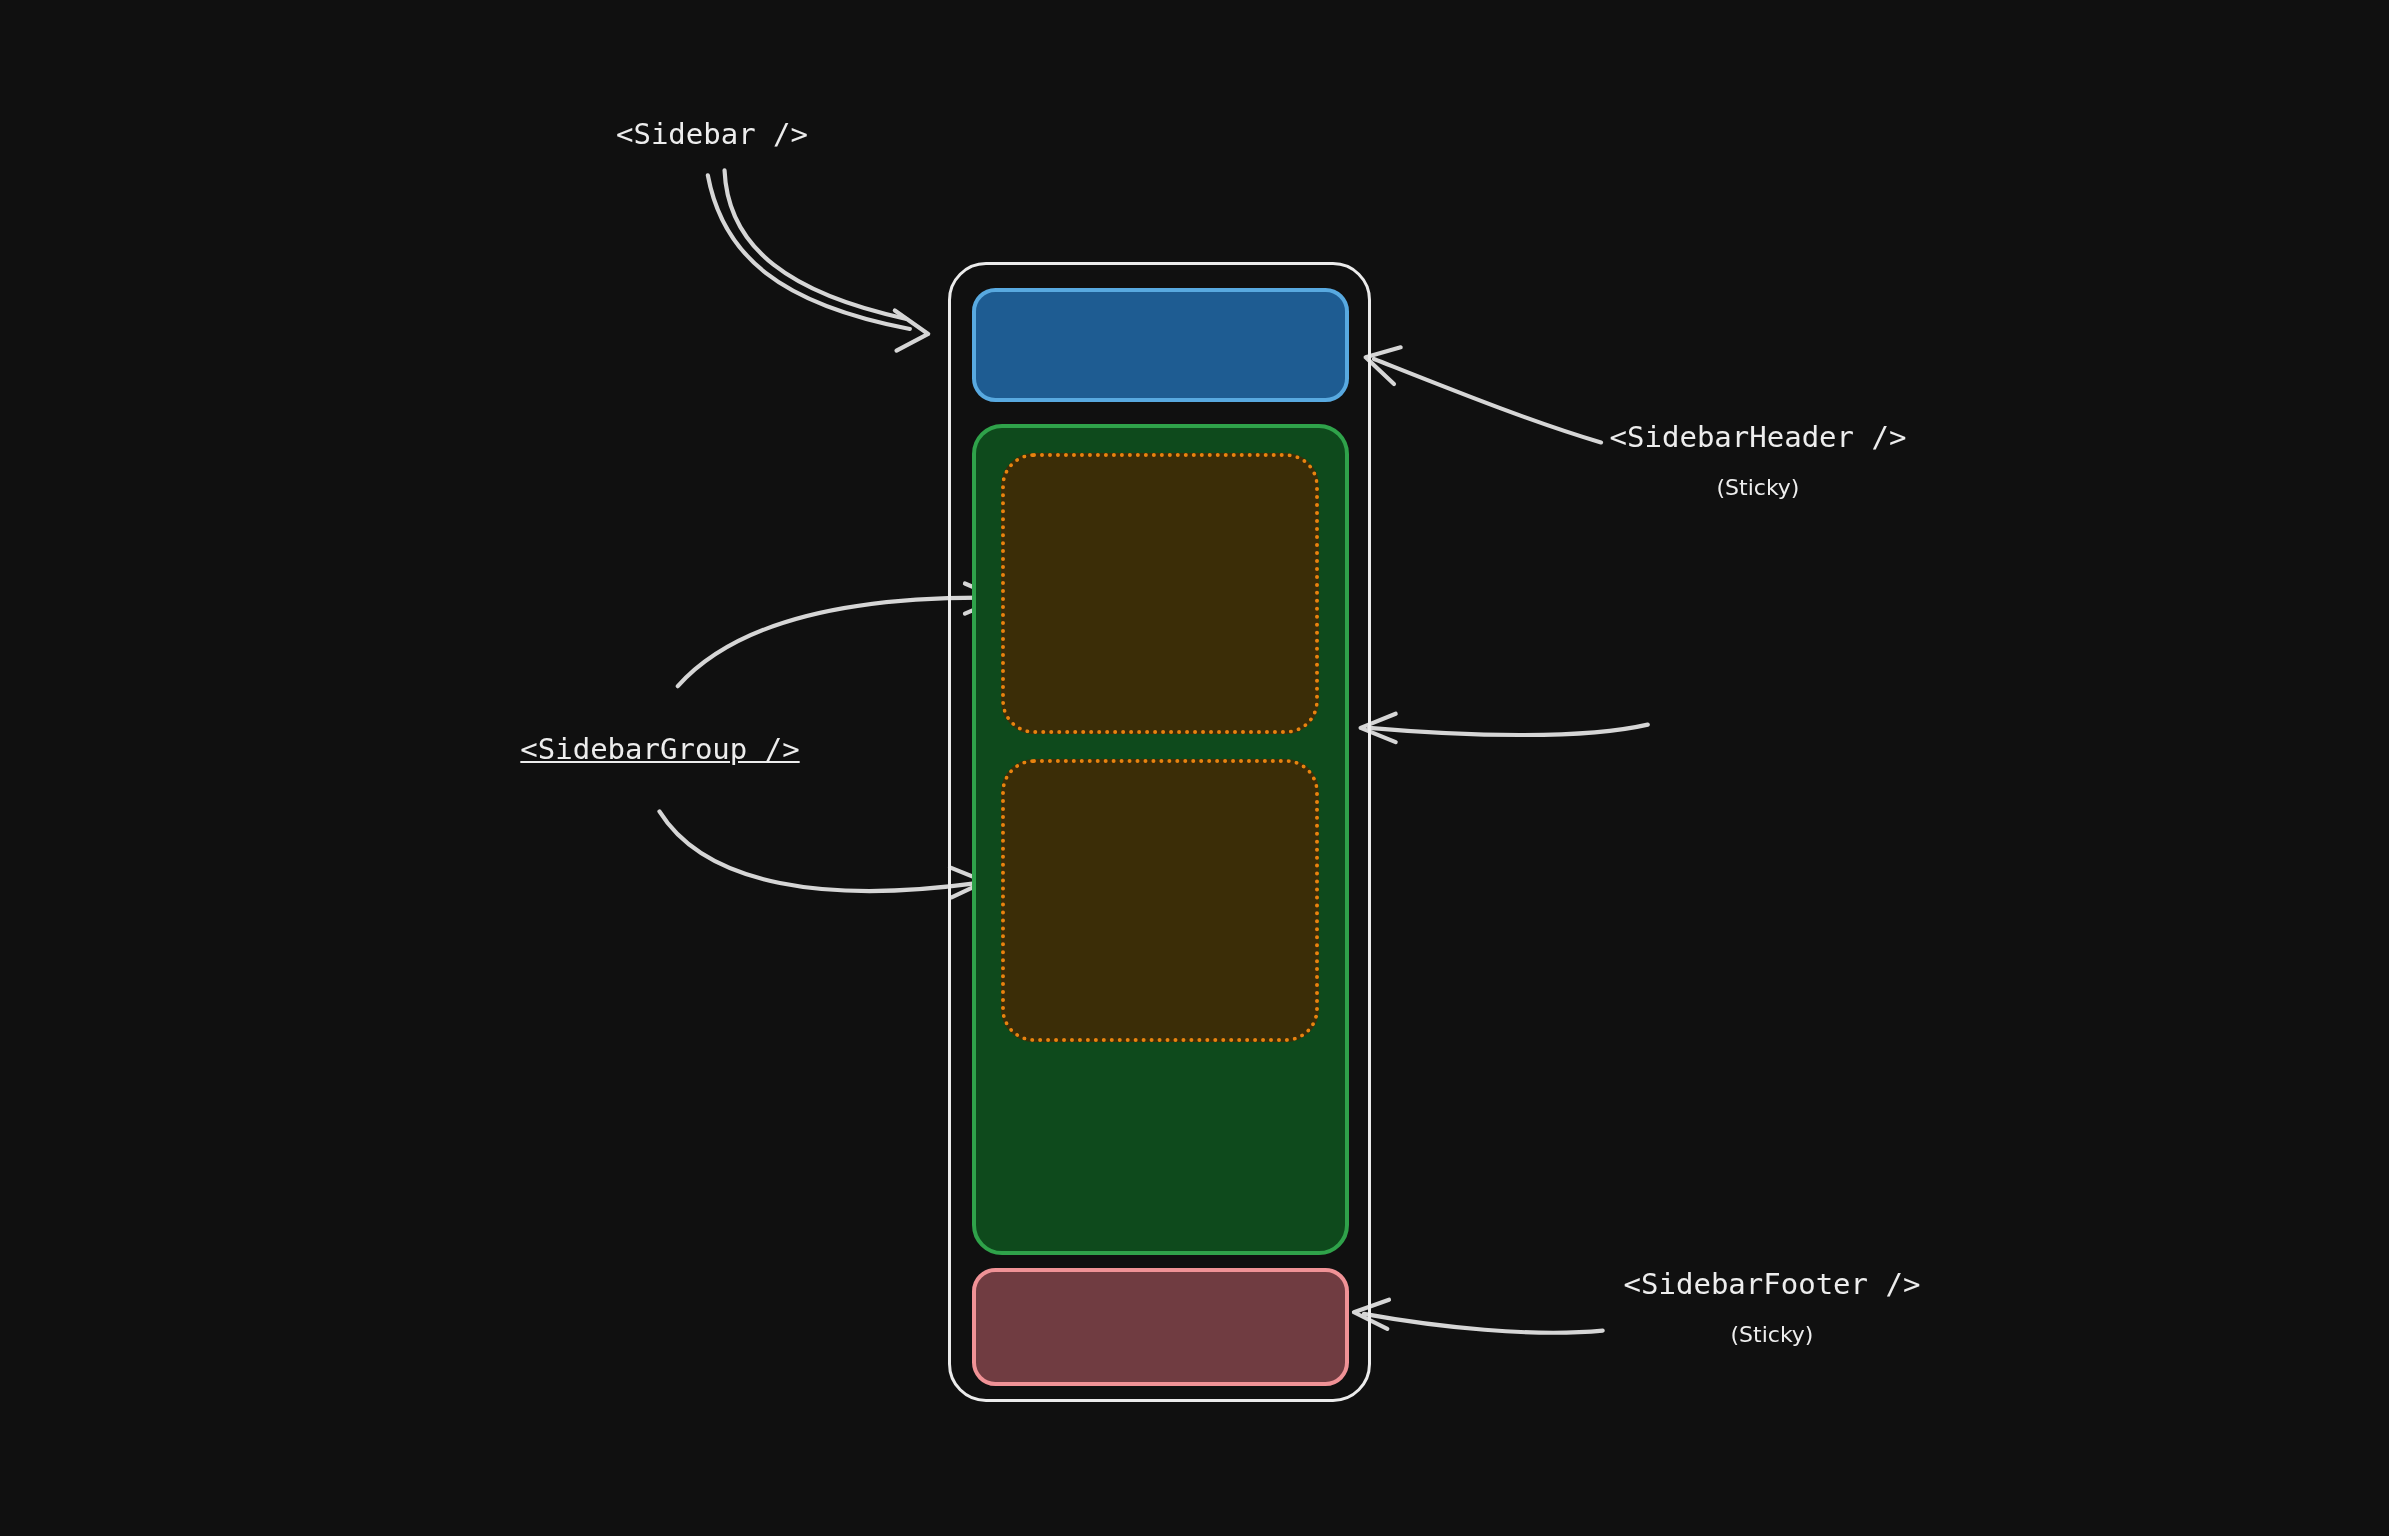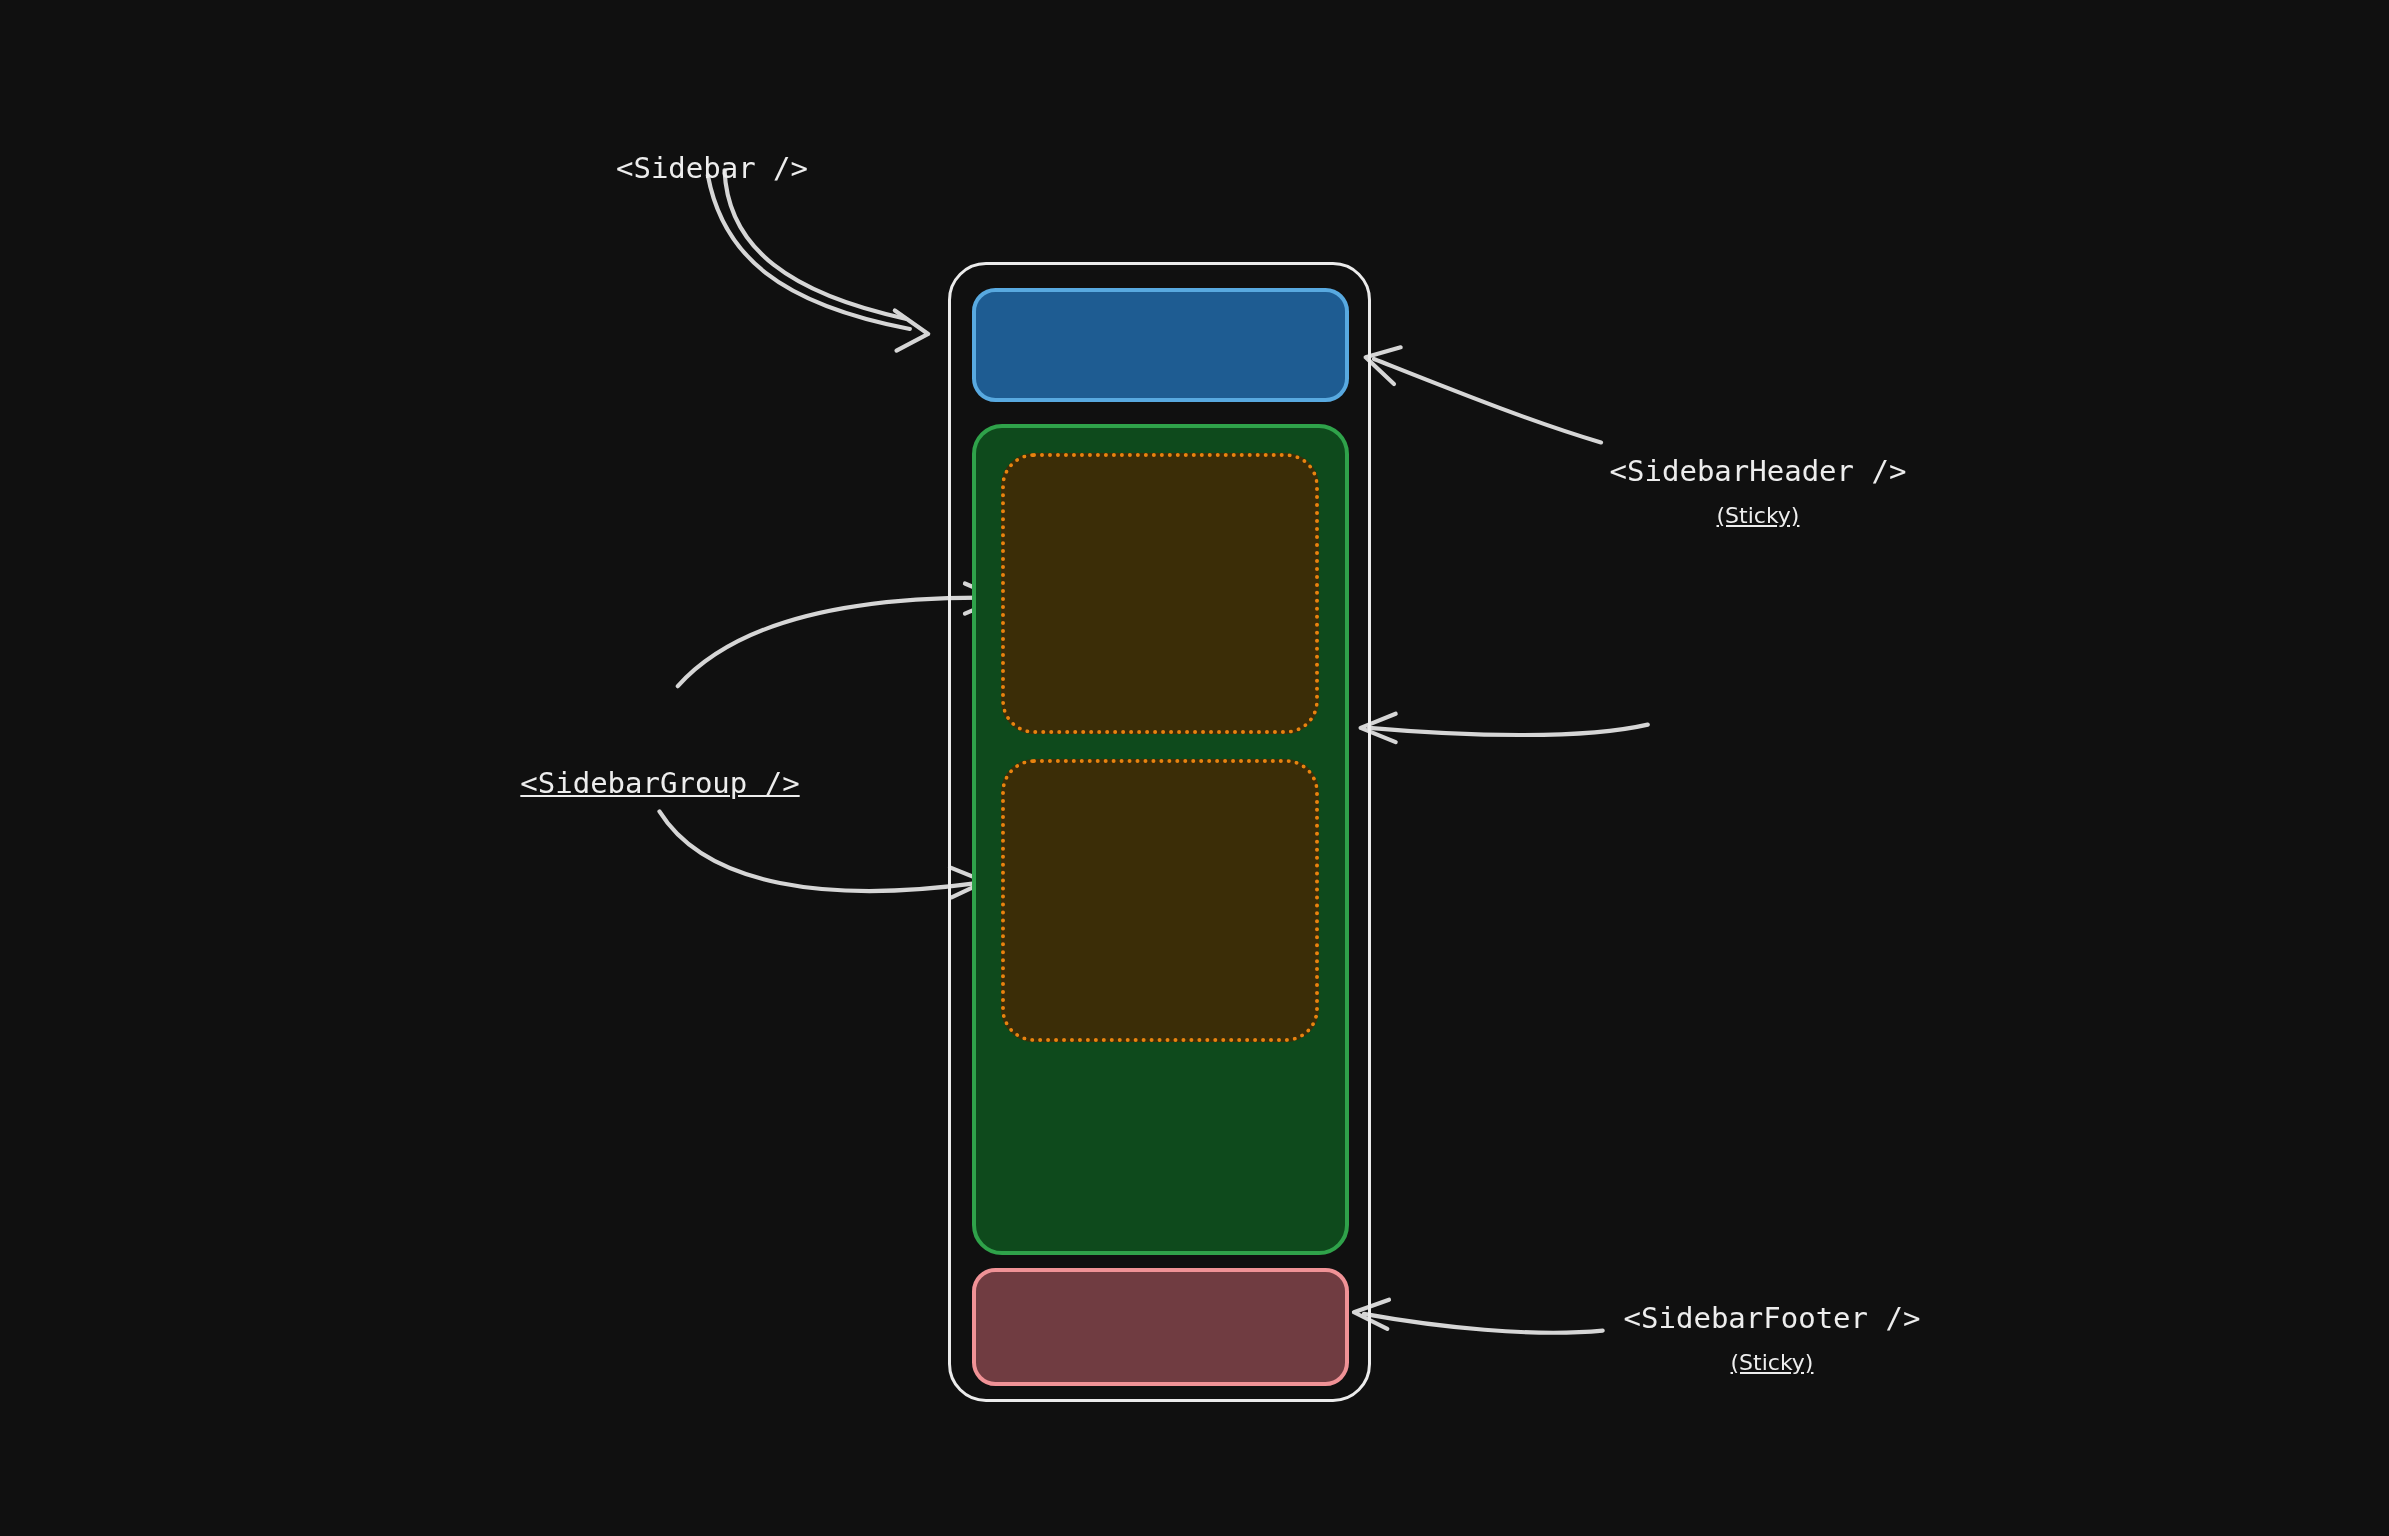--- a/index.html
+++ b/index.html
@@ -86,29 +86,27 @@
     transform: translateX(-50%);
     text-align: center;
     white-space: nowrap;
   }
   .label .main {
     display: block;
     font-family: "DejaVu Sans Mono", monospace;
     font-size: 29px;
     line-height: 37px;
     letter-spacing: 0px;
-    margin-top: 34px;
   }
   .label .note {
     display: block;
-    margin-top: 10px;
+    margin-top: 16px;
     font-family: "DejaVu Sans", "Liberation Sans", sans-serif;
     font-size: 22px;
     line-height: 32px;
-    text-decoration: underline;
   }
   .label-sidebar  { left: 712px;  top: 116px; }
   .label-header   { left: 1758px; top: 419px; }
   .label-content  { left: 1827px; top: 710px; }
   .label-group    { left: 660px;  top: 731px; text-decoration: underline; }
   .label-footer   { left: 1772px; top: 1266px; }
 </style>
 </head>
 <body>
 

